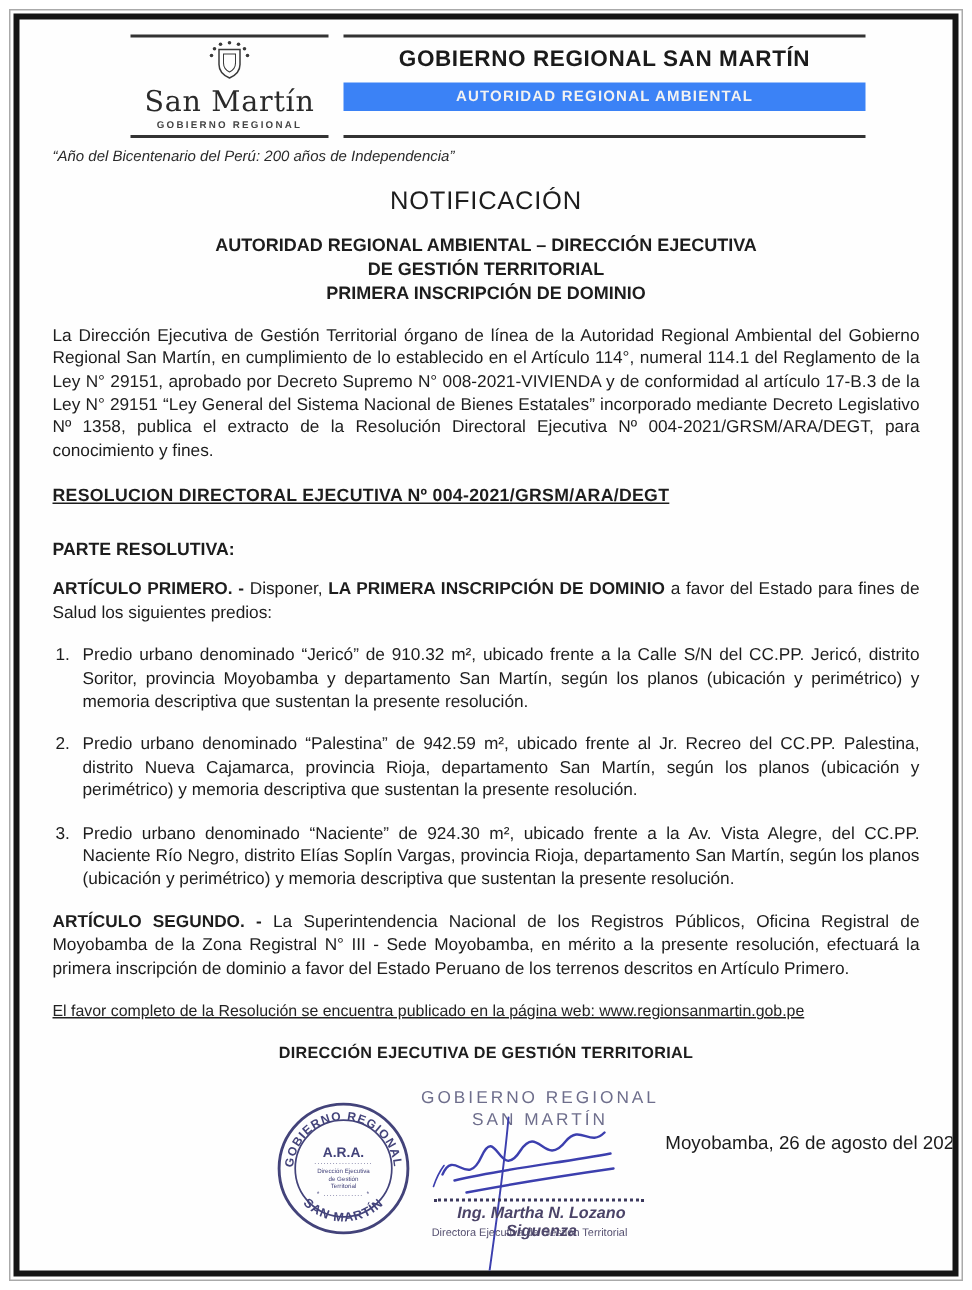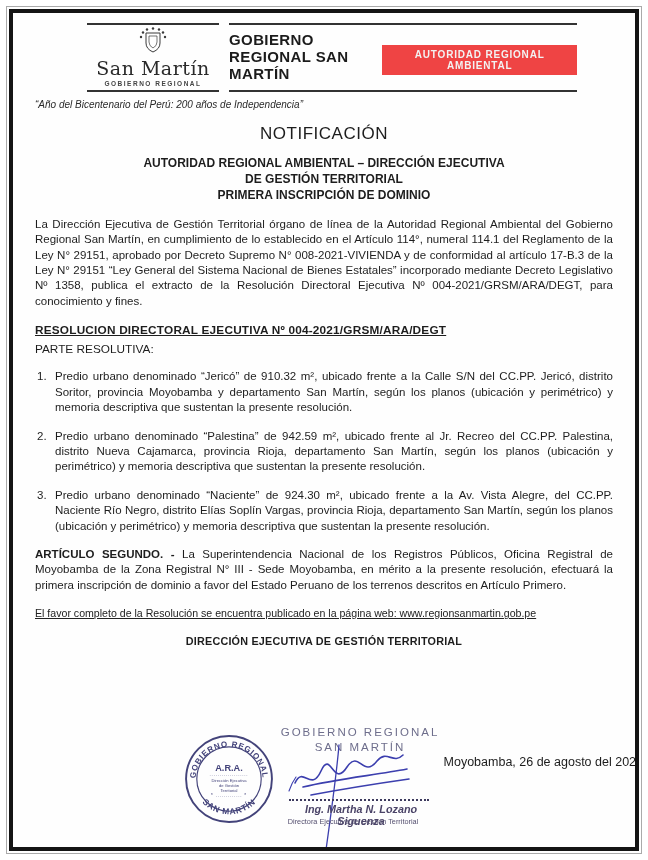--- a/index.html
+++ b/index.html
@@ -16,34 +16,34 @@
   .content { position:absolute; left:22px; right:22px; top:10px; }
 
   
   .header { display:flex; margin:0 36px 0 52px; gap:10px; }
   .logo-box { width:132px; border-top:2px solid #333; border-bottom:2px solid #333;
     padding:2px 0 3px; text-align:center; }
   .crest { display:block; margin:0 auto; }
   .logo-name { font-family:"DejaVu Serif", serif; font-size:19px; color:#2a2a2a; letter-spacing:.5px; }
   .logo-sub { font-size:6.5px; letter-spacing:1.5px; color:#444; font-weight:bold; margin-top:1px; }
   .head-right { flex:1; border-top:2px solid #333; border-bottom:2px solid #333;
-    padding:6px 0 8px; display:flex; flex-direction:row; align-items:center; }
+    padding:6px 0 8px; display:flex; flex-direction:column; align-items:center; }
   .org-title { font-size:15px; font-weight:bold; letter-spacing:.4px; color:#1b1b1b; }
-  .dept-bar { margin-top:7px; width:100%; background:#ef4444; color:#f2f2f2;
+  .dept-bar { margin-top:7px; width:100%; background:#3b82f6; color:#f2f2f2;
     text-align:center; font-size:10px; font-weight:bold; letter-spacing:.8px; padding:4px 0; }
   .motto { text-align:left; font-style:italic; font-size:10px; color:#2a2a2a; margin-top:7px; }
 
   
   .doc-title { text-align:center; font-size:17px; font-weight:normal; letter-spacing:.5px; margin-top:14px; }
   .subtitle { text-align:center; font-size:12px; font-weight:bold; line-height:1.33; margin-top:12px; }
 
   
   .para { font-size:11.5px; line-height:1.34; text-align:justify; margin-top:13px; }
   .res-heading { font-size:11.8px; font-weight:bold; text-decoration:underline; margin-top:14px; letter-spacing:.2px; }
-  .section-label { font-size:11.8px; font-weight:normal; margin-top:5px; }
+  .section-label { font-size:11.8px; font-weight:bold; margin-top:22px; }
   b.inline { font-weight:bold; }
 
   .predios { margin-top:13px; }
   .predio { display:flex; font-size:11.5px; line-height:1.34; margin-top:13px; }
   .predio .num { width:20px; flex:0 0 20px; padding-left:2px; }
   .predio .ptext { flex:1; text-align:justify; }
 
   .footer-note { font-size:10.6px; margin-top:14px; text-decoration:underline; color:#222; }
   .direction-line { text-align:center; font-size:10.8px; font-weight:bold; margin-top:16px; letter-spacing:.2px; }
 
@@ -99,20 +99,21 @@
         <div>AUTORIDAD REGIONAL AMBIENTAL – DIRECCIÓN EJECUTIVA</div>
         <div>DE GESTIÓN TERRITORIAL</div>
         <div>PRIMERA INSCRIPCIÓN DE DOMINIO</div>
       </div>
 
       <p class="para">La Dirección Ejecutiva de Gestión Territorial órgano de línea de la Autoridad Regional Ambiental del Gobierno Regional San Martín, en cumplimiento de lo establecido en el Artículo 114°, numeral 114.1 del Reglamento de la Ley N° 29151, aprobado por Decreto Supremo N° 008-2021-VIVIENDA y de conformidad al artículo 17-B.3 de la Ley N° 29151 “Ley General del Sistema Nacional de Bienes Estatales” incorporado mediante Decreto Legislativo Nº 1358, publica el extracto de la Resolución Directoral Ejecutiva Nº 004-2021/GRSM/ARA/DEGT, para conocimiento y fines.</p>
 
       <div class="res-heading">RESOLUCION DIRECTORAL EJECUTIVA Nº 004-2021/GRSM/ARA/DEGT</div>
       <div class="section-label">PARTE RESOLUTIVA:</div>
 
+      <p class="para"><b class="inline">ARTÍCULO PRIMERO. - </b><span>Disponer, </span><b class="inline">LA PRIMERA INSCRIPCIÓN DE DOMINIO</b><span> a favor del Estado para fines de Salud los siguientes predios:</span></p>
 
       <div class="predios">
         <div class="predio">
           <span class="num">1.</span>
           <span class="ptext">Predio urbano denominado “Jericó” de 910.32 m², ubicado frente a la Calle S/N del CC.PP. Jericó, distrito Soritor, provincia Moyobamba y departamento San Martín, según los planos (ubicación y perimétrico) y memoria descriptiva que sustentan la presente resolución.</span>
         </div>
         <div class="predio">
           <span class="num">2.</span>
           <span class="ptext">Predio urbano denominado “Palestina” de 942.59 m², ubicado frente al Jr. Recreo del CC.PP. Palestina, distrito Nueva Cajamarca, provincia Rioja, departamento San Martín, según los planos (ubicación y perimétrico) y memoria descriptiva que sustentan la presente resolución.</span>
         </div>

